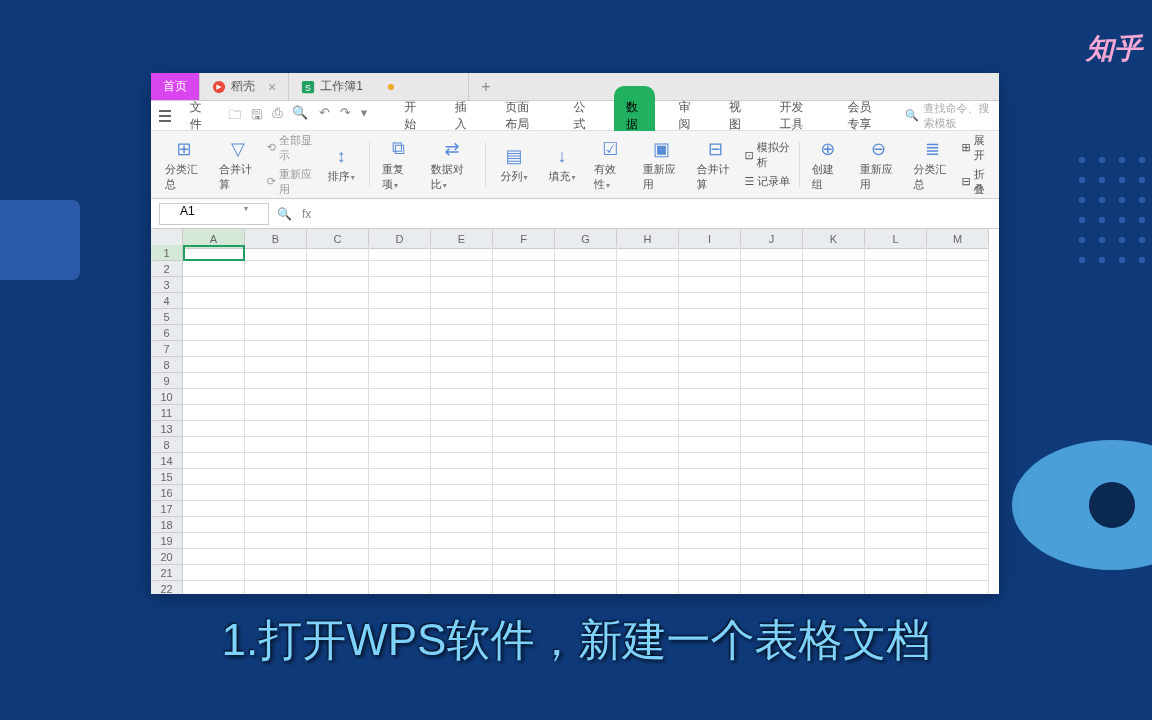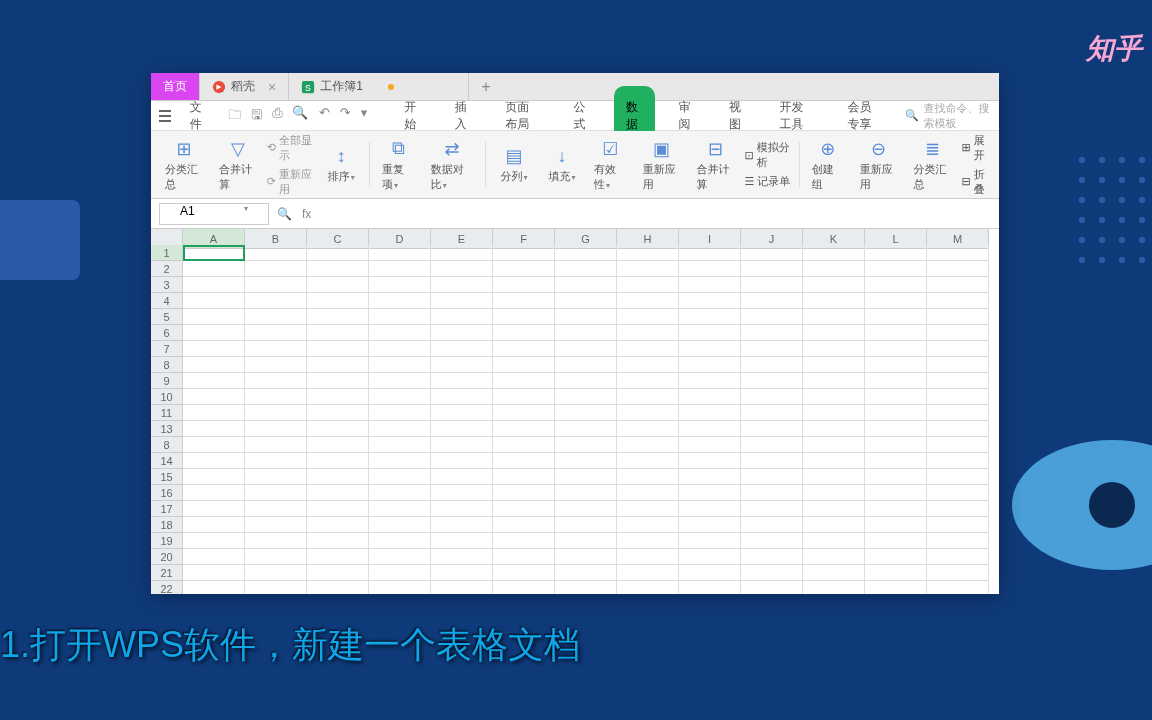--- a/index.html
+++ b/index.html
@@ -40,21 +40,21 @@
 .name-box-arrow { font-size: 8px; color: #888; }
 .fx-area { display: flex; align-items: center; gap: 10px; color: #888; font-size: 12px; }
 .fx-label { }
 .sheet-area { flex: 1; display: flex; overflow: hidden; }
 .sheet { display: grid; grid-template-columns: 32px repeat(13, 62px); grid-auto-rows: 16px; font-size: 11px; color: #333; }
 .col-header, .row-header, .corner { background: #e8ecef; border-right: 1px solid #ccc; border-bottom: 1px solid #ccc; display: flex; align-items: center; justify-content: center; color: #666; cursor: pointer; height: 20px; }
 .row-header { height: 16px; }
 .cell { border-right: 1px solid #ddd; border-bottom: 1px solid #ddd; cursor: cell; }
 .cell.selected { border: 2px solid #20a060; position: relative; z-index: 2; }
 .row-header.active, .col-header.active { background: #d4e8d8; }
-.caption { position: absolute; left: 0; right: 0; bottom: 50px; font-size: 36px; color: #0ea5e9; text-shadow: 2px 2px 4px rgba(0,0,0,0.8), -1px -1px 2px rgba(0,0,0,0.8); }
+.caption { position: absolute; left: 0; right: 0; bottom: 50px; text-align: center; font-size: 44px; color: #7dd3fc; text-shadow: 2px 2px 4px rgba(0,0,0,0.8), -1px -1px 2px rgba(0,0,0,0.8); }
 </style>
 </head>
 <body>
 
 <div class="bg-camera"></div>
 <div class="bg-dots"></div>
 <div class="bg-eye">
     <div class="bg-eye-inner"></div>
   </div>
 

